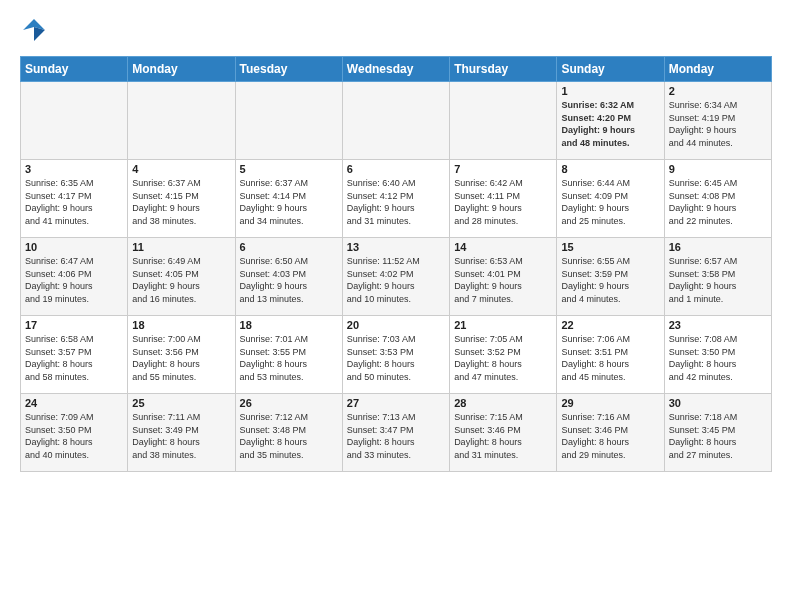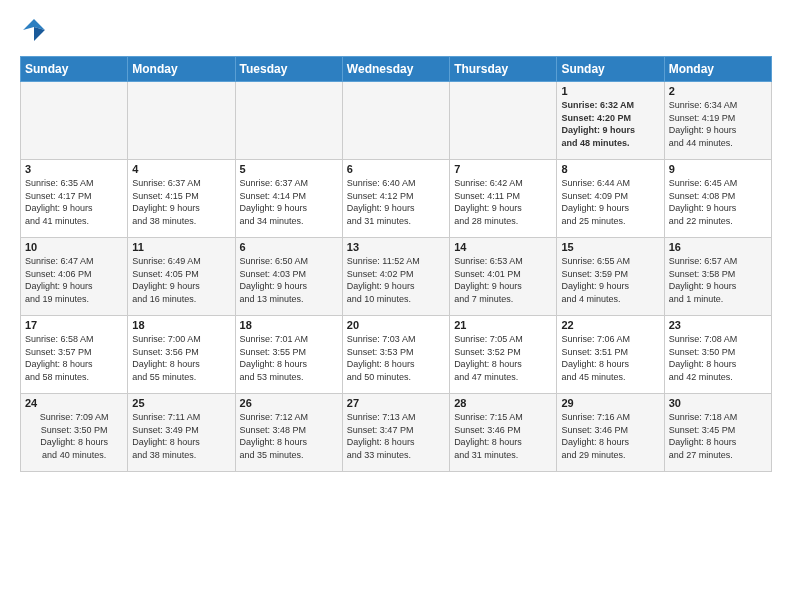--- a/index.html
+++ b/index.html
@@ -295,21 +295,21 @@
             <div class="day-num">23</div>
             <div class="day-info" style="white-space: pre-line;">Sunrise: 7:08 AM
 Sunset: 3:50 PM
 Daylight: 8 hours
 and 42 minutes.</div>
           </td>
         </tr>
         <tr>
           <td>
             <div class="day-num">24</div>
-            <div class="day-info" style="white-space: pre-line; text-align: center;">Sunrise: 7:09 AM
+            <div class="day-info" style="white-space: pre-line;">Sunrise: 7:09 AM
 Sunset: 3:50 PM
 Daylight: 8 hours
 and 40 minutes.</div>
           </td>
           <td>
             <div class="day-num">25</div>
             <div class="day-info" style="white-space: pre-line;">Sunrise: 7:11 AM
 Sunset: 3:49 PM
 Daylight: 8 hours
 and 38 minutes.</div>

